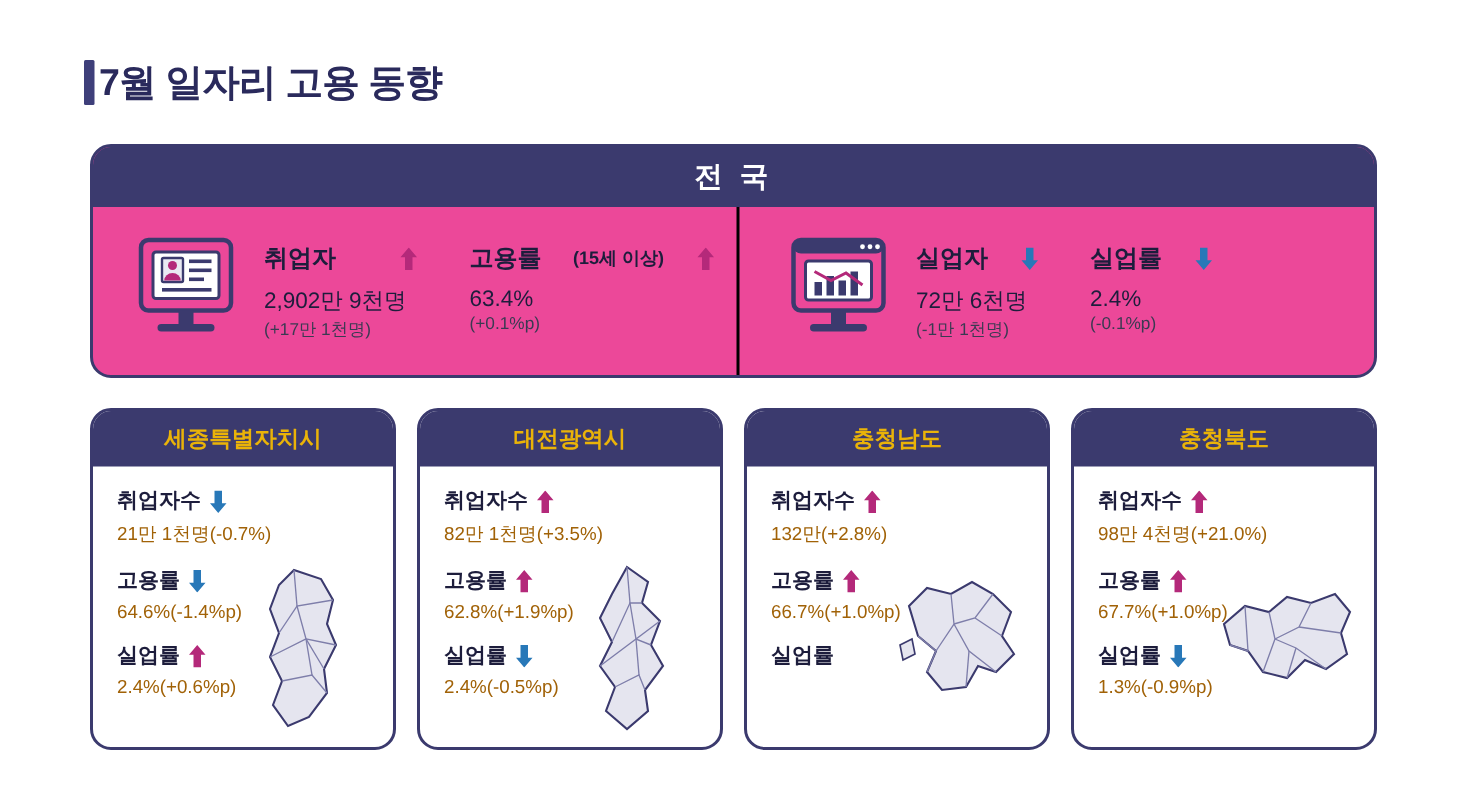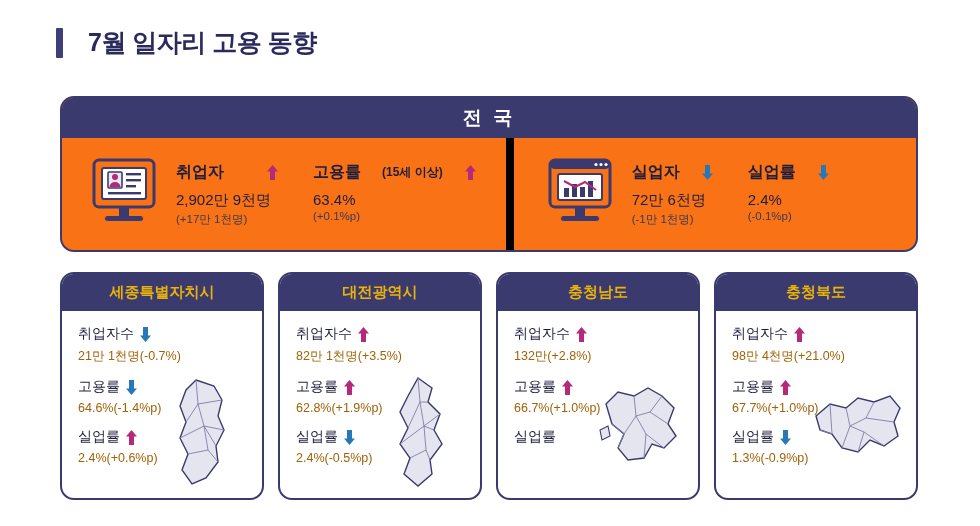--- a/index.html
+++ b/index.html
@@ -18,24 +18,24 @@
   .page {
     position: relative;
     width: 980px;
     height: 526px;
   }
 
   
   .title-row {
     position: absolute;
     left: 56px;
-    top: 26px;
+    top: 38px;
     display: flex;
     align-items: center;
-    gap: 25px;
+    gap: 3px;
     text-align: right;
   }
   .title-bar {
     width: 7px;
     height: 30px;
     background: #3e3f7a;
     border-radius: 1px;
   }
   .title-text {
     font-size: 25px;
@@ -46,21 +46,21 @@
 
   
   .national {
     position: absolute;
     left: 60px;
     top: 96px;
     width: 858px;
     height: 156px;
     border: 2px solid #3b3a6e;
     border-radius: 14px;
-    background: #f97316;
+    background: #ec4899;
     box-sizing: border-box;
     overflow: hidden;
   }
   .national-header {
     height: 40px;
     background: #3b3a6e;
     color: #ffffff;
     display: flex;
     align-items: center;
     justify-content: center;
@@ -73,21 +73,21 @@
     height: 112px;
   }
   .nat-half {
     flex: 1 1 50%;
     display: flex;
     align-items: center;
     padding: 0 14px;
     box-sizing: border-box;
   }
   .nat-half.left { padding-left: 26px; }
-  .nat-half.right { padding-left: 30px; border-left: 8px solid #000000; margin-left: 15px; }
+  .nat-half.right { padding-left: 30px; border-left: 2px solid #000000; }
 
   .nat-icon {
     width: 72px;
     height: 74px;
     flex: 0 0 72px;
     margin-right: 16px;
   }
 
   .nat-stats {
     display: flex;
@@ -163,21 +163,21 @@
     height: 187px;
     padding: 14px 0 0 16px;
     box-sizing: border-box;
   }
   .metric { margin-bottom: 13px; }
   .metric .m-label {
     display: flex;
     align-items: center;
     gap: 5px;
     font-size: 14px;
-    font-weight: normal;
+    font-weight: bold;
     color: #1d1d3c;
     margin-bottom: 5px;
   }
   .metric .m-value {
     font-size: 12.5px;
     color: #a16207;
   }
   .map-wrap {
     position: absolute;
     right: 6px;

